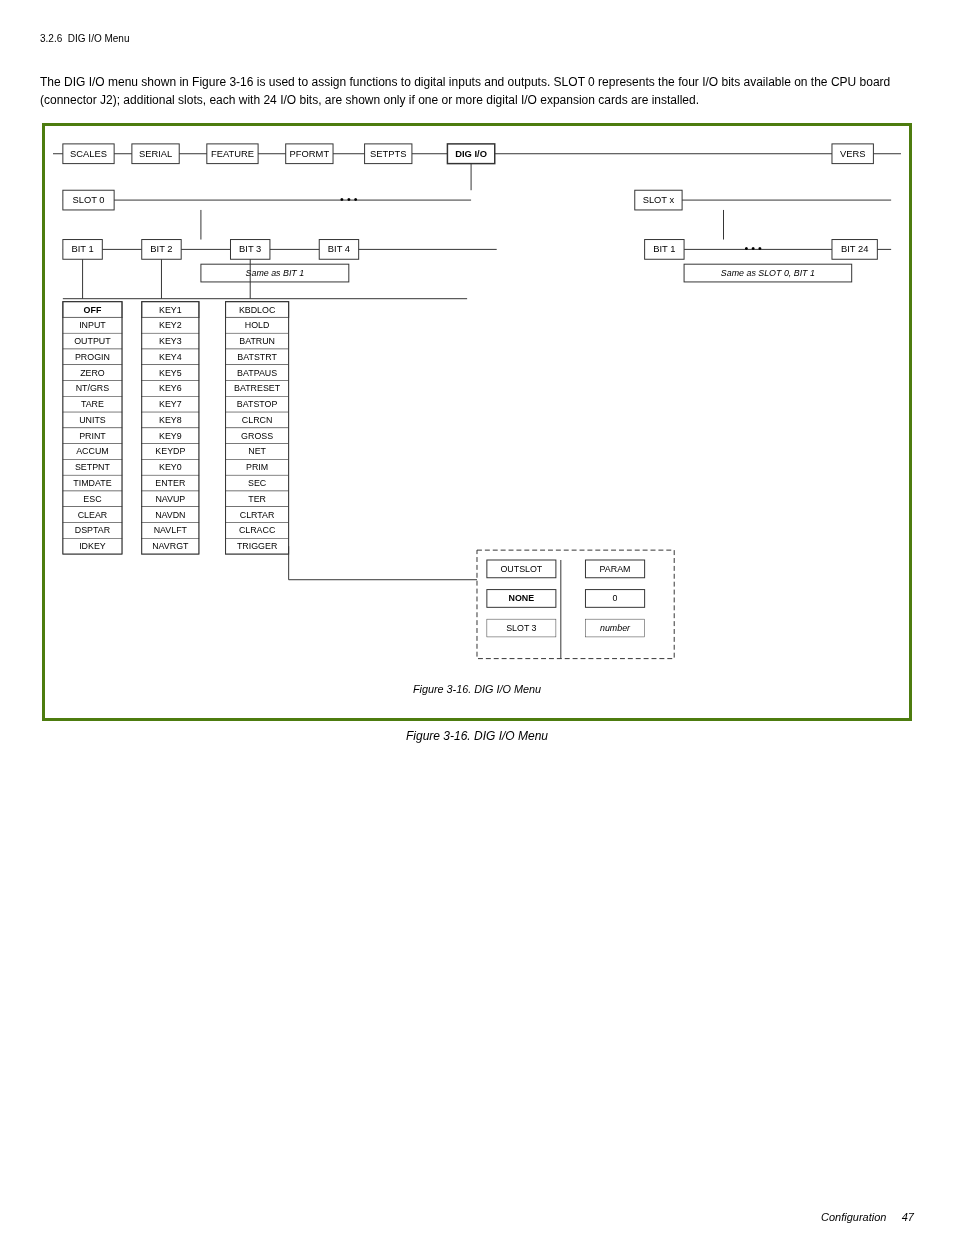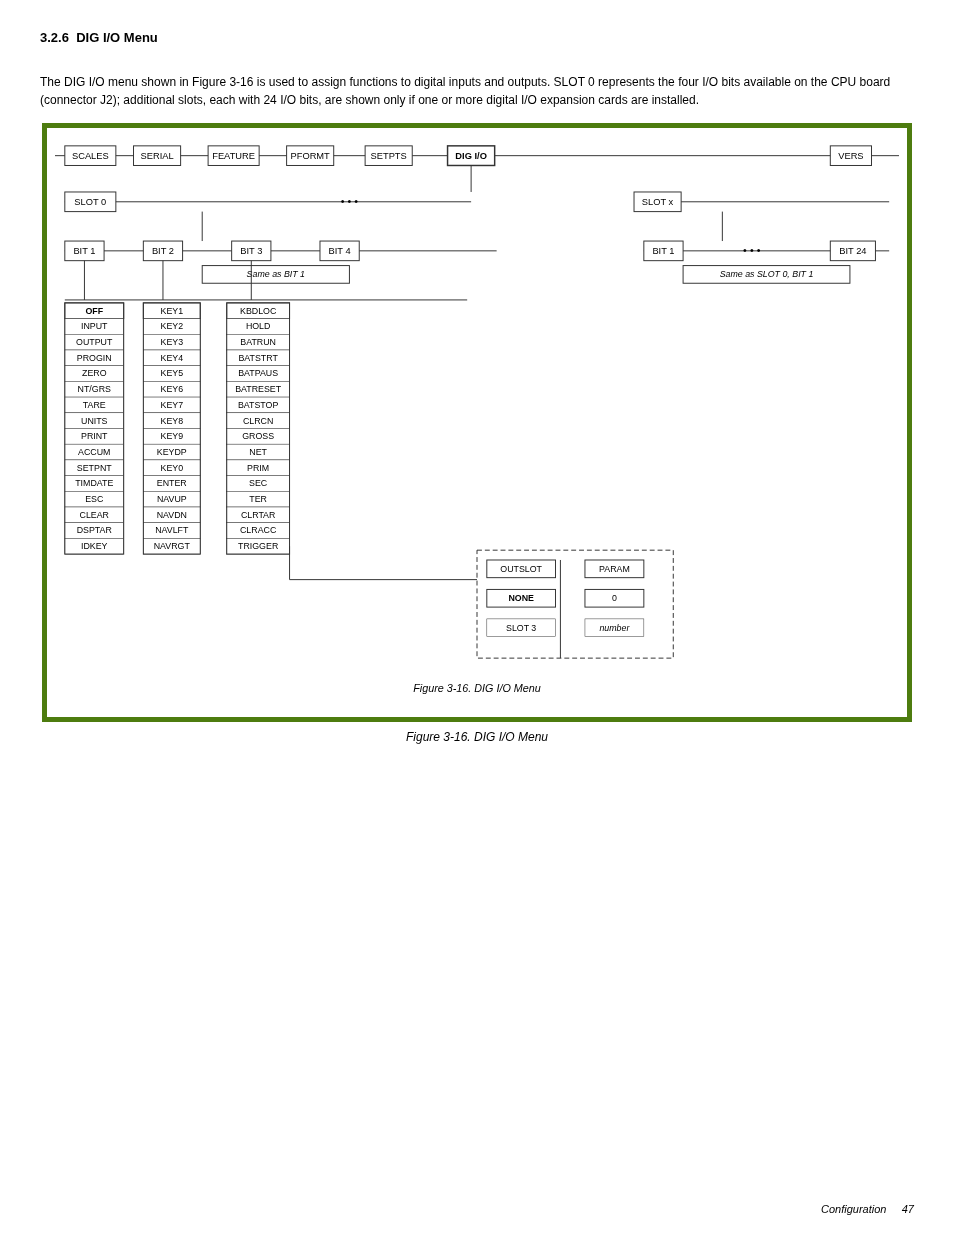--- a/index.html
+++ b/index.html
@@ -6,32 +6,32 @@
     body {
       background: #fff;
       font-family: Arial, sans-serif;
       font-size: 13px;
       color: #000;
       width: 954px;
       min-height: 1235px;
       padding: 30px 40px 40px 40px;
     }
     .section-title {
-      font-weight: bold;
-      font-size: 13px;
+      font-weight: normal;
+      font-size: 10px;
       margin-bottom: 12px;
     }
     .section-text {
       font-size: 12px;
       line-height: 1.5;
       margin-bottom: 14px;
       margin-top: 28px;
     }
     .diagram-container {
-      border: 5px solid #4d7c0f;
+      border: 3px solid #4d7c0f;
       padding: 10px 8px 10px 8px;
       position: relative;
       width: 870px;
       margin: 0 auto;
     }
 
     
     .diagram-svg {
       display: block;
       width: 100%;
@@ -41,21 +41,21 @@
     .figure-caption {
       text-align: center;
       font-size: 12px;
       font-style: italic;
       margin-top: 10px;
     }
 
     
     .page-footer {
       position: fixed;
-      bottom: 20px;
+      bottom: 12px;
       right: 40px;
       font-size: 11px;
       font-style: italic;
     }
   </style>
 </head>
 <body>
 
 <div>
   <span class="section-title">

